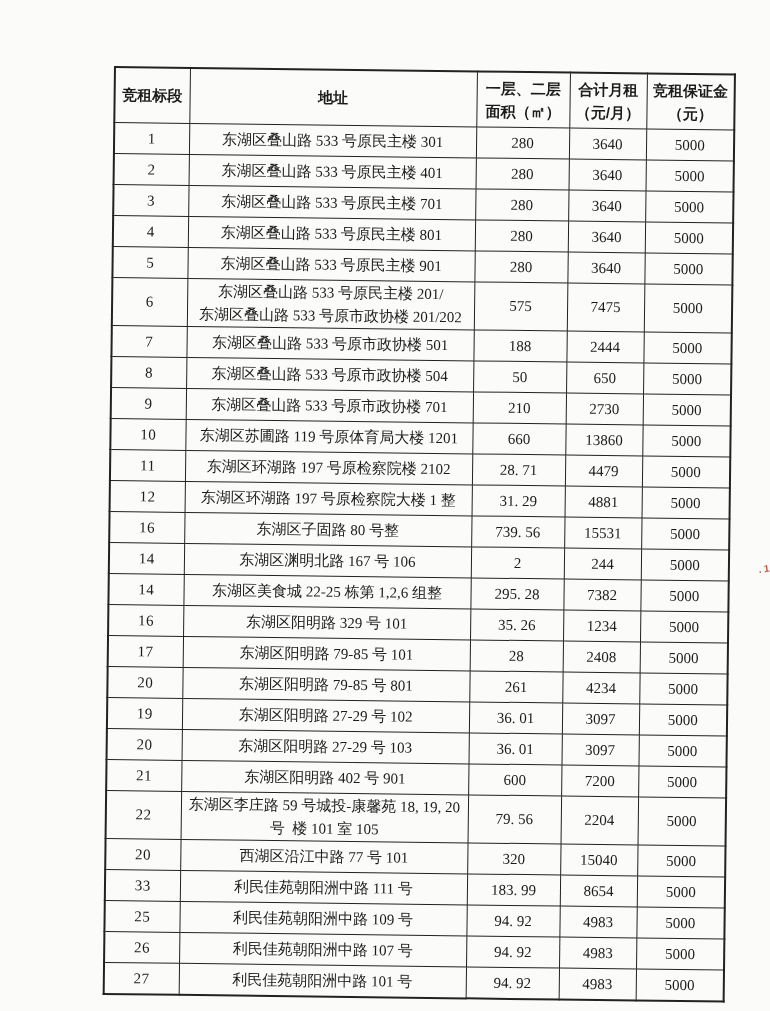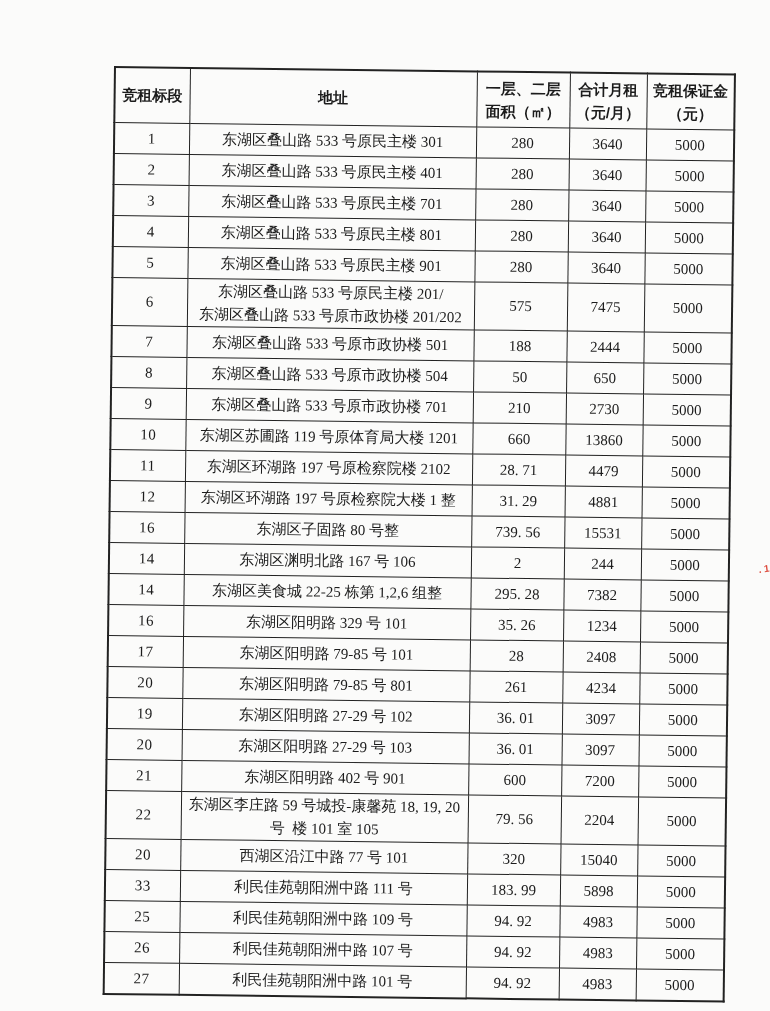--- a/index.html
+++ b/index.html
@@ -256,21 +256,21 @@
       <td class="c-no">20</td>
       <td class="c-addr">西湖区沿江中路 77 号 101</td>
       <td class="c-num">320</td>
       <td class="c-num">15040</td>
       <td class="c-num">5000</td>
     </tr>
         <tr>
       <td class="c-no">33</td>
       <td class="c-addr">利民佳苑朝阳洲中路 111 号</td>
       <td class="c-num">183. 99</td>
-      <td class="c-num">5898</td>
+      <td class="c-num">8654</td>
       <td class="c-num">5000</td>
     </tr>
         <tr>
       <td class="c-no">25</td>
       <td class="c-addr">利民佳苑朝阳洲中路 109 号</td>
       <td class="c-num">94. 92</td>
       <td class="c-num">4983</td>
       <td class="c-num">5000</td>
     </tr>
         <tr>

